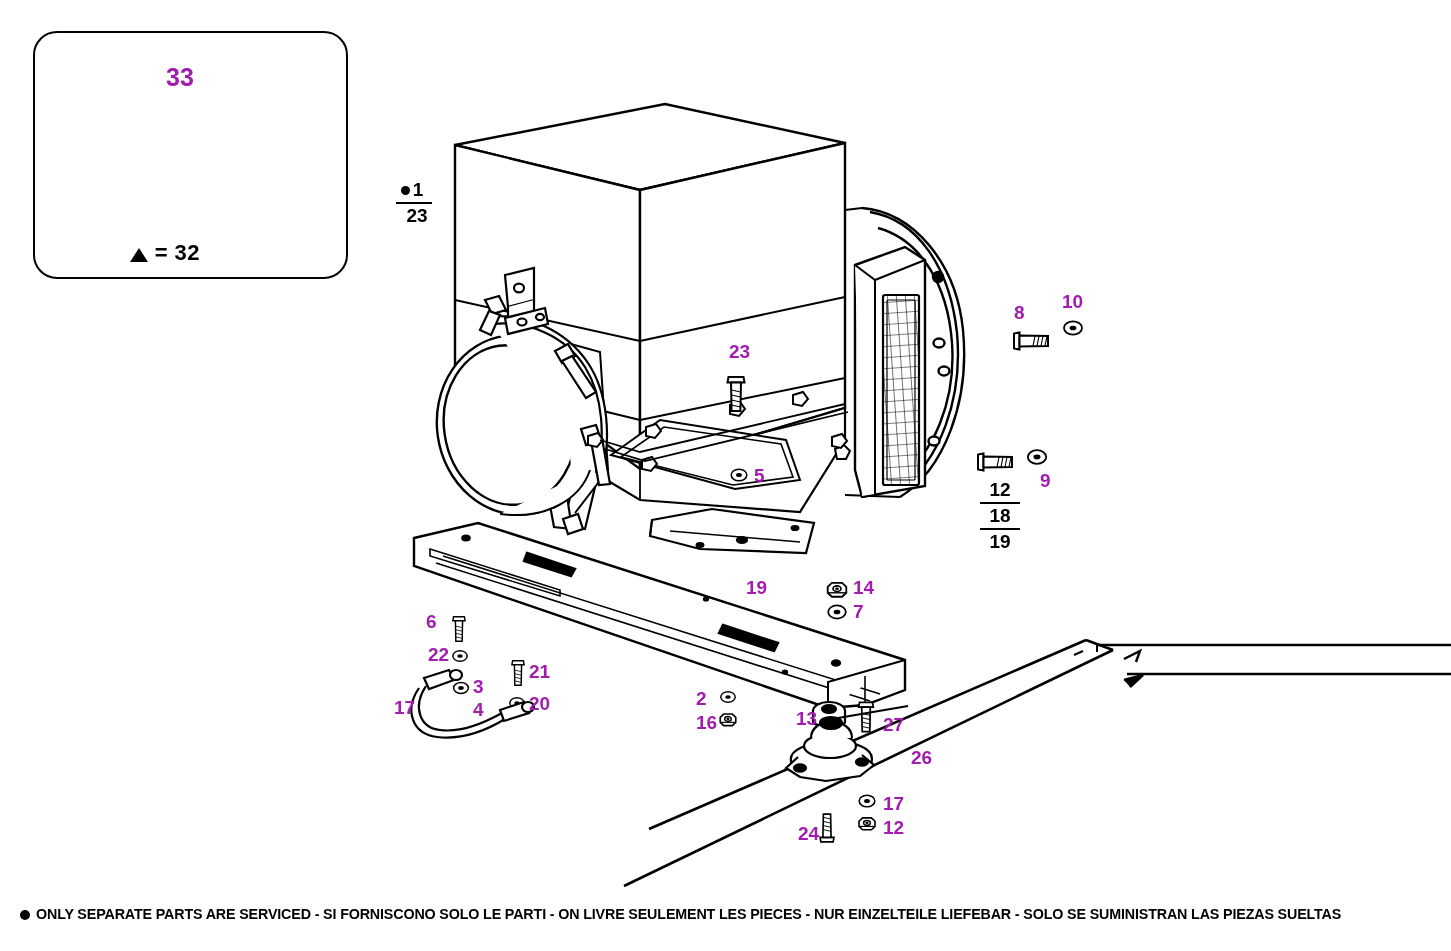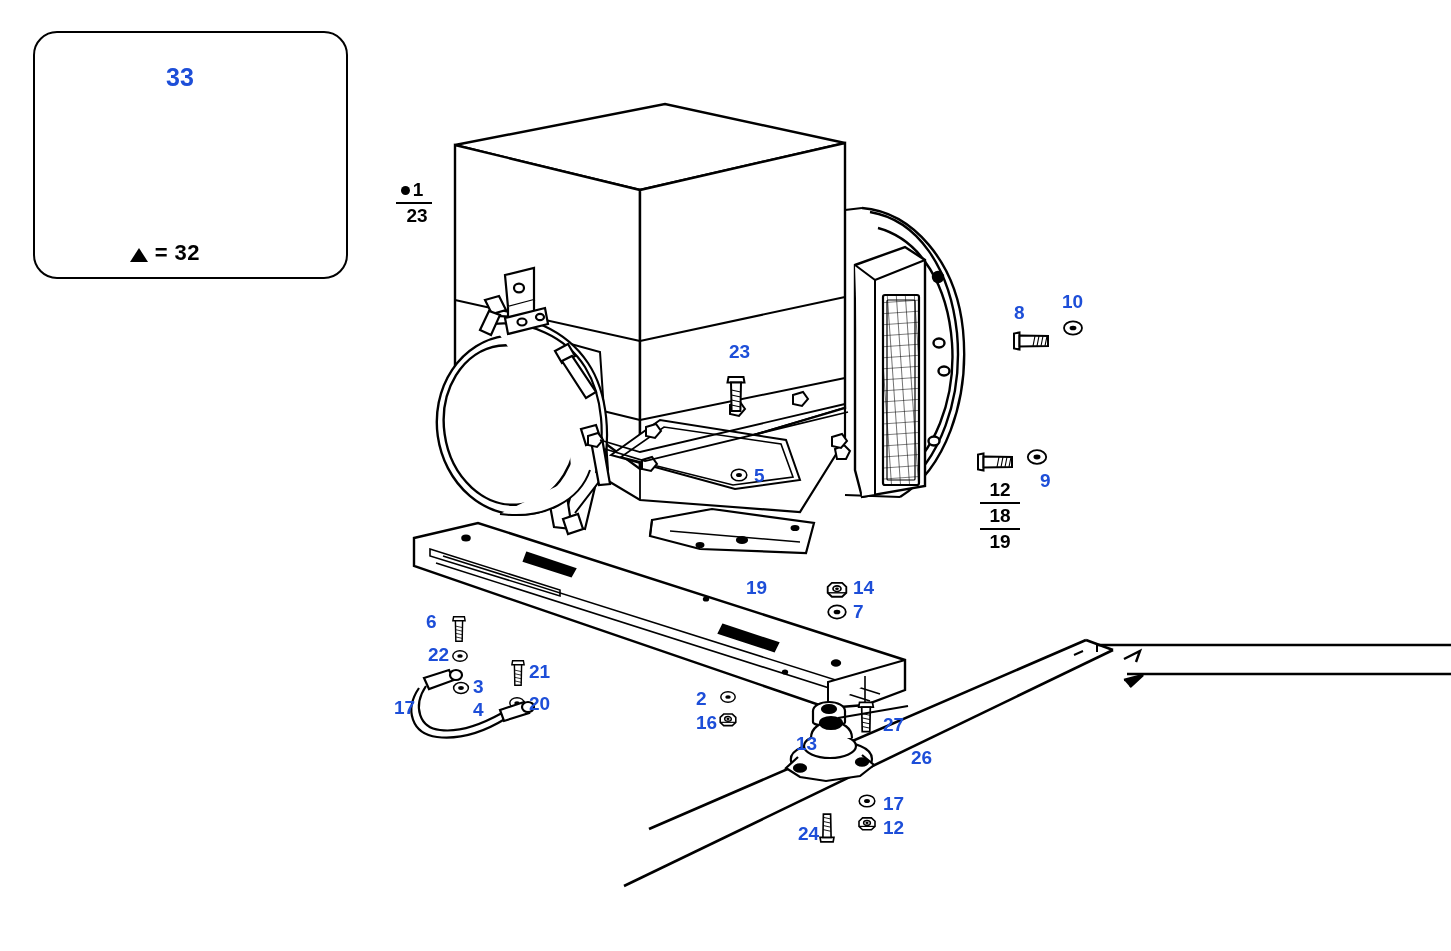--- a/index.html
+++ b/index.html
@@ -8,21 +8,21 @@
     width:1451px;height:951px;position:relative;overflow:hidden;
     font-family:"Liberation Sans","DejaVu Sans",sans-serif;
     color:#000;
   }
   #sheet{position:absolute;inset:0;}
   svg{display:block;}
   .lbl{
     position:absolute;
     font-family:"Liberation Sans","DejaVu Sans",sans-serif;
     font-weight:bold;
-    color:#1d4ed8;
+    color:#a21caf;
     line-height:1;
     white-space:nowrap;
     user-select:none;
   }
   .n{font-size:19px;}
   .n-33{font-size:25px;}
   .frac{
     position:absolute;text-align:center;font-weight:bold;
     font-family:"Liberation Sans","DejaVu Sans",sans-serif;
     line-height:1.04;font-size:19px;
@@ -462,21 +462,24 @@
 <div class="lbl n" style="left:853px;top:602px;">7</div>
 <div class="lbl n" style="left:426px;top:612px;">6</div>
 <div class="lbl n" style="left:428px;top:645px;">22</div>
 <div class="lbl n" style="left:529px;top:662px;">21</div>
 <div class="lbl n" style="left:473px;top:677px;">3</div>
 <div class="lbl n" style="left:529px;top:694px;">20</div>
 <div class="lbl n" style="left:473px;top:700px;">4</div>
 <div class="lbl n" style="left:394px;top:698px;">17</div>
 <div class="lbl n" style="left:696px;top:689px;">2</div>
 <div class="lbl n" style="left:696px;top:713px;">16</div>
-<div class="lbl n" style="left:796px;top:734px;">13</div>
+<div class="lbl n" style="left:796px;top:709px;">13</div>
 <div class="lbl n" style="left:883px;top:715px;">27</div>
 <div class="lbl n" style="left:886px;top:748px;margin-left:25px;">26</div>
 <div class="lbl n" style="left:798px;top:824px;">24</div>
 <div class="lbl n" style="left:883px;top:794px;">17</div>
 <div class="lbl n" style="left:883px;top:818px;">12</div>
 
-
+<div id="footnote">
+  <span class="bulletdot"></span><span>ONLY SEPARATE PARTS ARE SERVICED - SI FORNISCONO SOLO LE PARTI  - ON LIVRE SEULEMENT LES PIECES - NUR EINZELTEILE LIEFEBAR - SOLO SE SUMINISTRAN LAS PIEZAS SUELTAS</span>
 </div>
 
+</div>
+
 </body></html>

